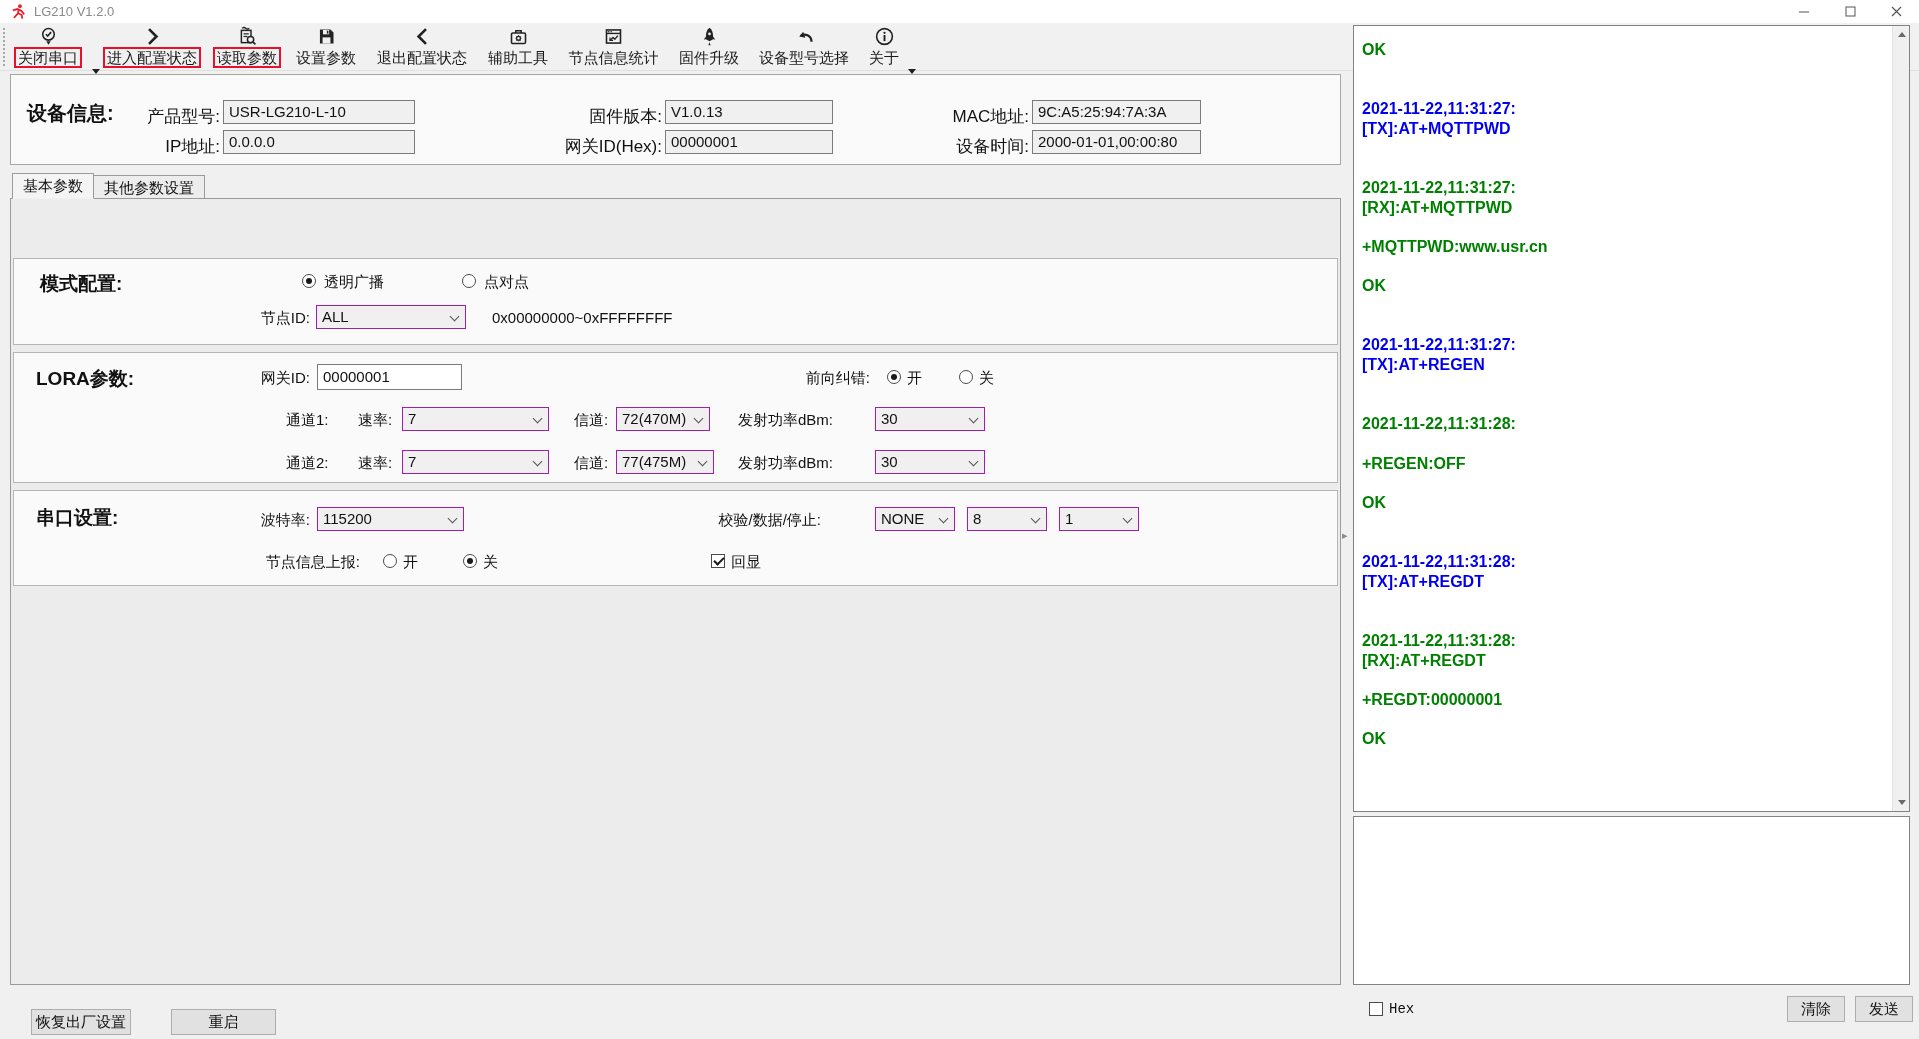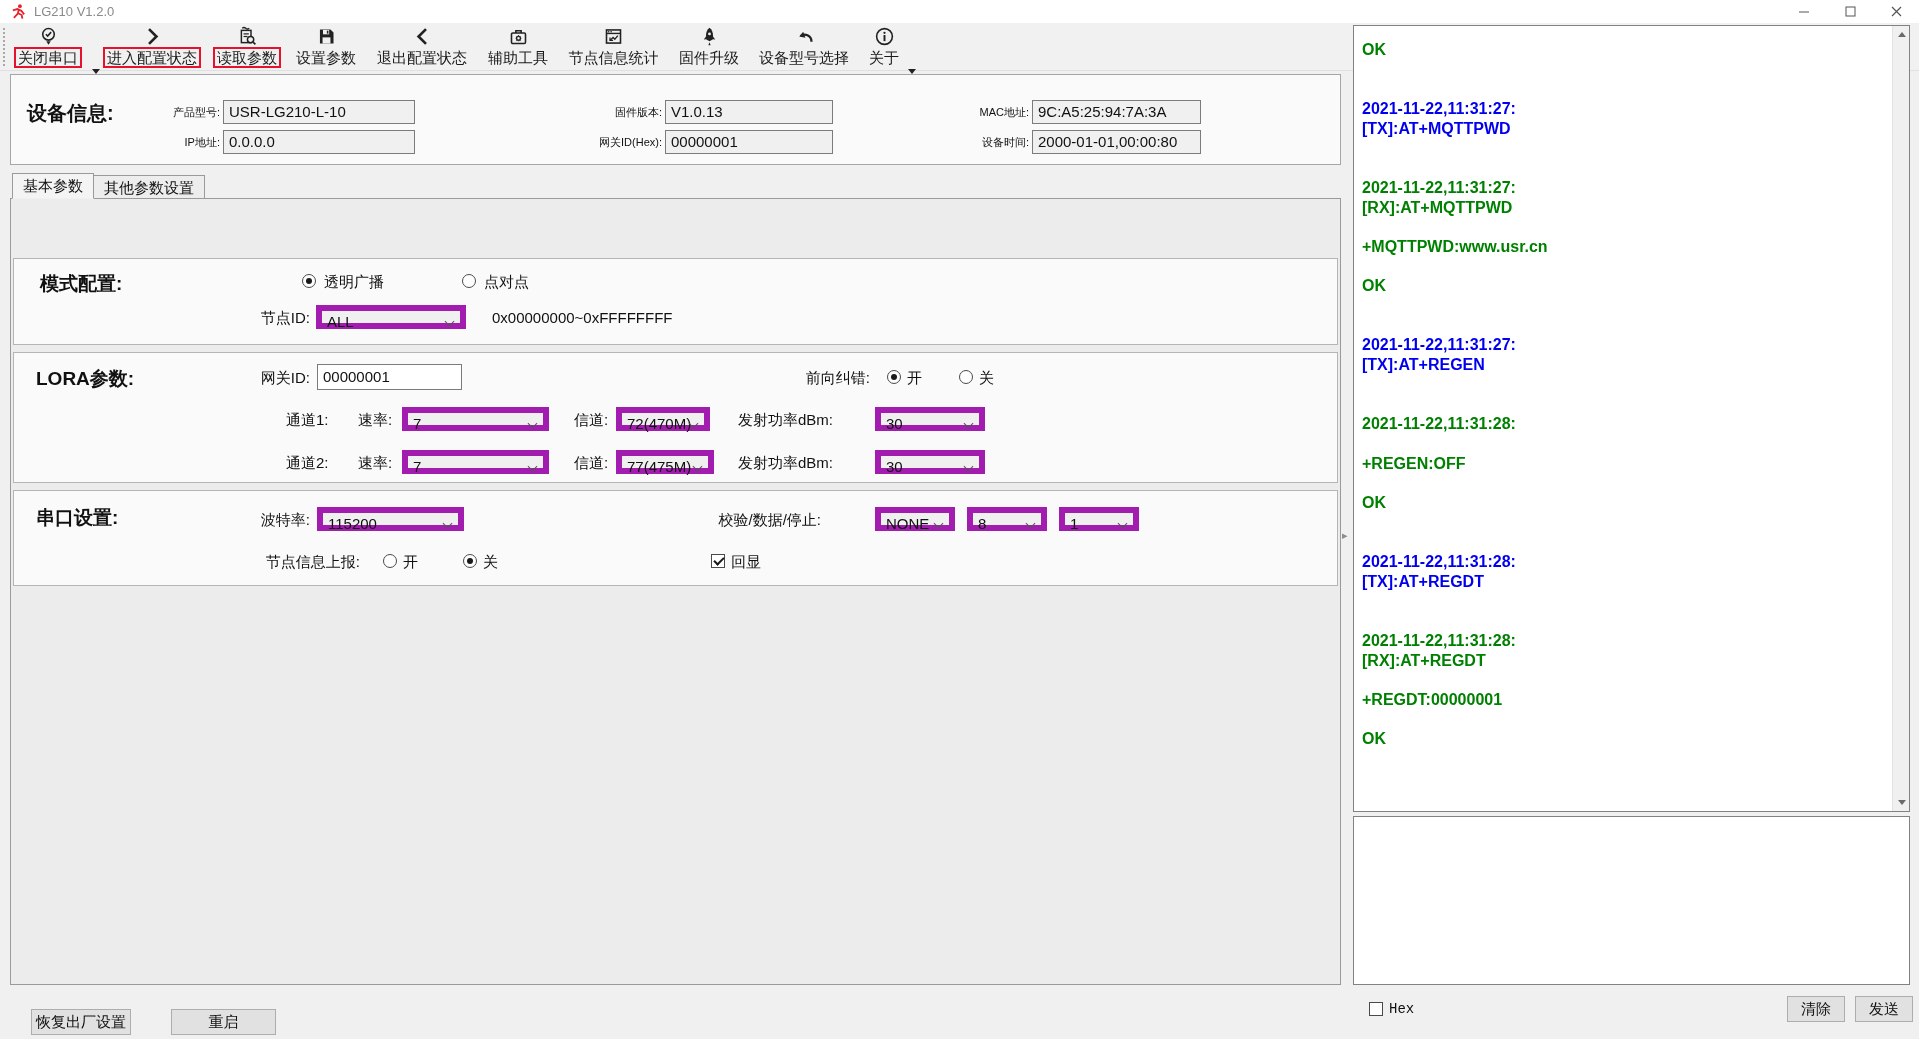--- a/index.html
+++ b/index.html
@@ -20,41 +20,41 @@
   .tb-label { font-size:15px; color:#1a1a1a; line-height:17px; margin-top:2px; white-space:nowrap; }
   .tb-label.hl { border:2px solid #e8112d; padding:0 2px; margin-top:0; }
   .tb-caret { position:absolute; top:46px; width:0; height:0; border-left:4px solid transparent; border-right:4px solid transparent; border-top:5px solid #222; }
 
   
   .step-digit { position:absolute; color:#e8112d; font-family:"Liberation Serif","DejaVu Serif",serif; font-size:22px; font-weight:bold; }
 
   
   #device-panel { position:absolute; left:10px; top:74px; width:1331px; height:91px; background:#fafafa; border:1px solid #a6a6a6; }
   #device-title { position:absolute; left:16px; top:25px; font-size:20px; font-weight:bold; }
-  .fld-label { position:absolute; font-size:11px; text-align:right; white-space:nowrap; }
+  .fld-label { position:absolute; font-size:17px; text-align:right; white-space:nowrap; }
   .fld-box { position:absolute; height:24px; background:#f0f0f0; border:1px solid #7b7b7b; font-size:15px; line-height:22px; padding-left:5px; overflow:hidden; white-space:nowrap; }
 
   
   .tab { position:absolute; top:175px; height:24px; font-size:15px; padding:3px 10px 0 10px; border:1px solid #9a9a9a; }
   .tab.selected { background:#f4f4f4; top:173px; height:26px; z-index:3; border-bottom:1px solid #f1f1f1; }
   .tab.unselected { background:#ededed; }
 
   
   #tab-page { position:absolute; left:10px; top:198px; width:1331px; height:787px; background:#ececec; border:1px solid #9a9a9a; }
   .section { position:absolute; left:2px; width:1325px; background:#fafafa; border:1px solid #b5b5b5; }
   .sec-title { position:absolute; font-size:19px; font-weight:bold; white-space:nowrap; }
   .lbl { position:absolute; font-size:15px; white-space:nowrap; }
   .lbl-r { text-align:right; }
 
   .radio { position:absolute; width:14px; height:14px; border:1px solid #4a4a4a; border-radius:50%; background:#fff; }
   .radio.checked::after { content:""; position:absolute; left:3px; top:3px; width:6px; height:6px; border-radius:50%; background:#1a1a1a; }
   .cb { position:absolute; width:14px; height:14px; border:1px solid #4a4a4a; background:#fff; }
   .cb.checked::after { content:""; position:absolute; left:2px; top:2px; width:8px; height:4px; border-left:2px solid #1a1a1a; border-bottom:2px solid #1a1a1a; transform:rotate(-45deg); }
 
-  .dd { position:absolute; height:24px; background:#f0f0f0; border:6px solid #a21caf; font-size:15px; }
+  .dd { position:absolute; height:24px; background:#f0f0f0; border:1px solid #a21caf; font-size:15px; }
   .dd-val { position:absolute; left:5px; top:2px; white-space:nowrap; }
   .dd-arrow { position:absolute; right:7px; top:7px; width:7px; height:7px; border-left:1.5px solid #555; border-bottom:1.5px solid #555; transform:rotate(-45deg); }
   .txt-input { position:absolute; height:26px; background:#ffffff; border:1px solid #7b7b7b; font-size:15px; line-height:24px; padding-left:5px; }
 
   #splitter-arrow { position:absolute; left:1342px; top:515px; width:9px; height:40px; color:#8a8a8a; font-size:11px; line-height:40px; }
 
   
   .push-btn { position:absolute; background:#e1e1e1; border:1px solid #adadad; font-size:15px; text-align:center; }
 
   

